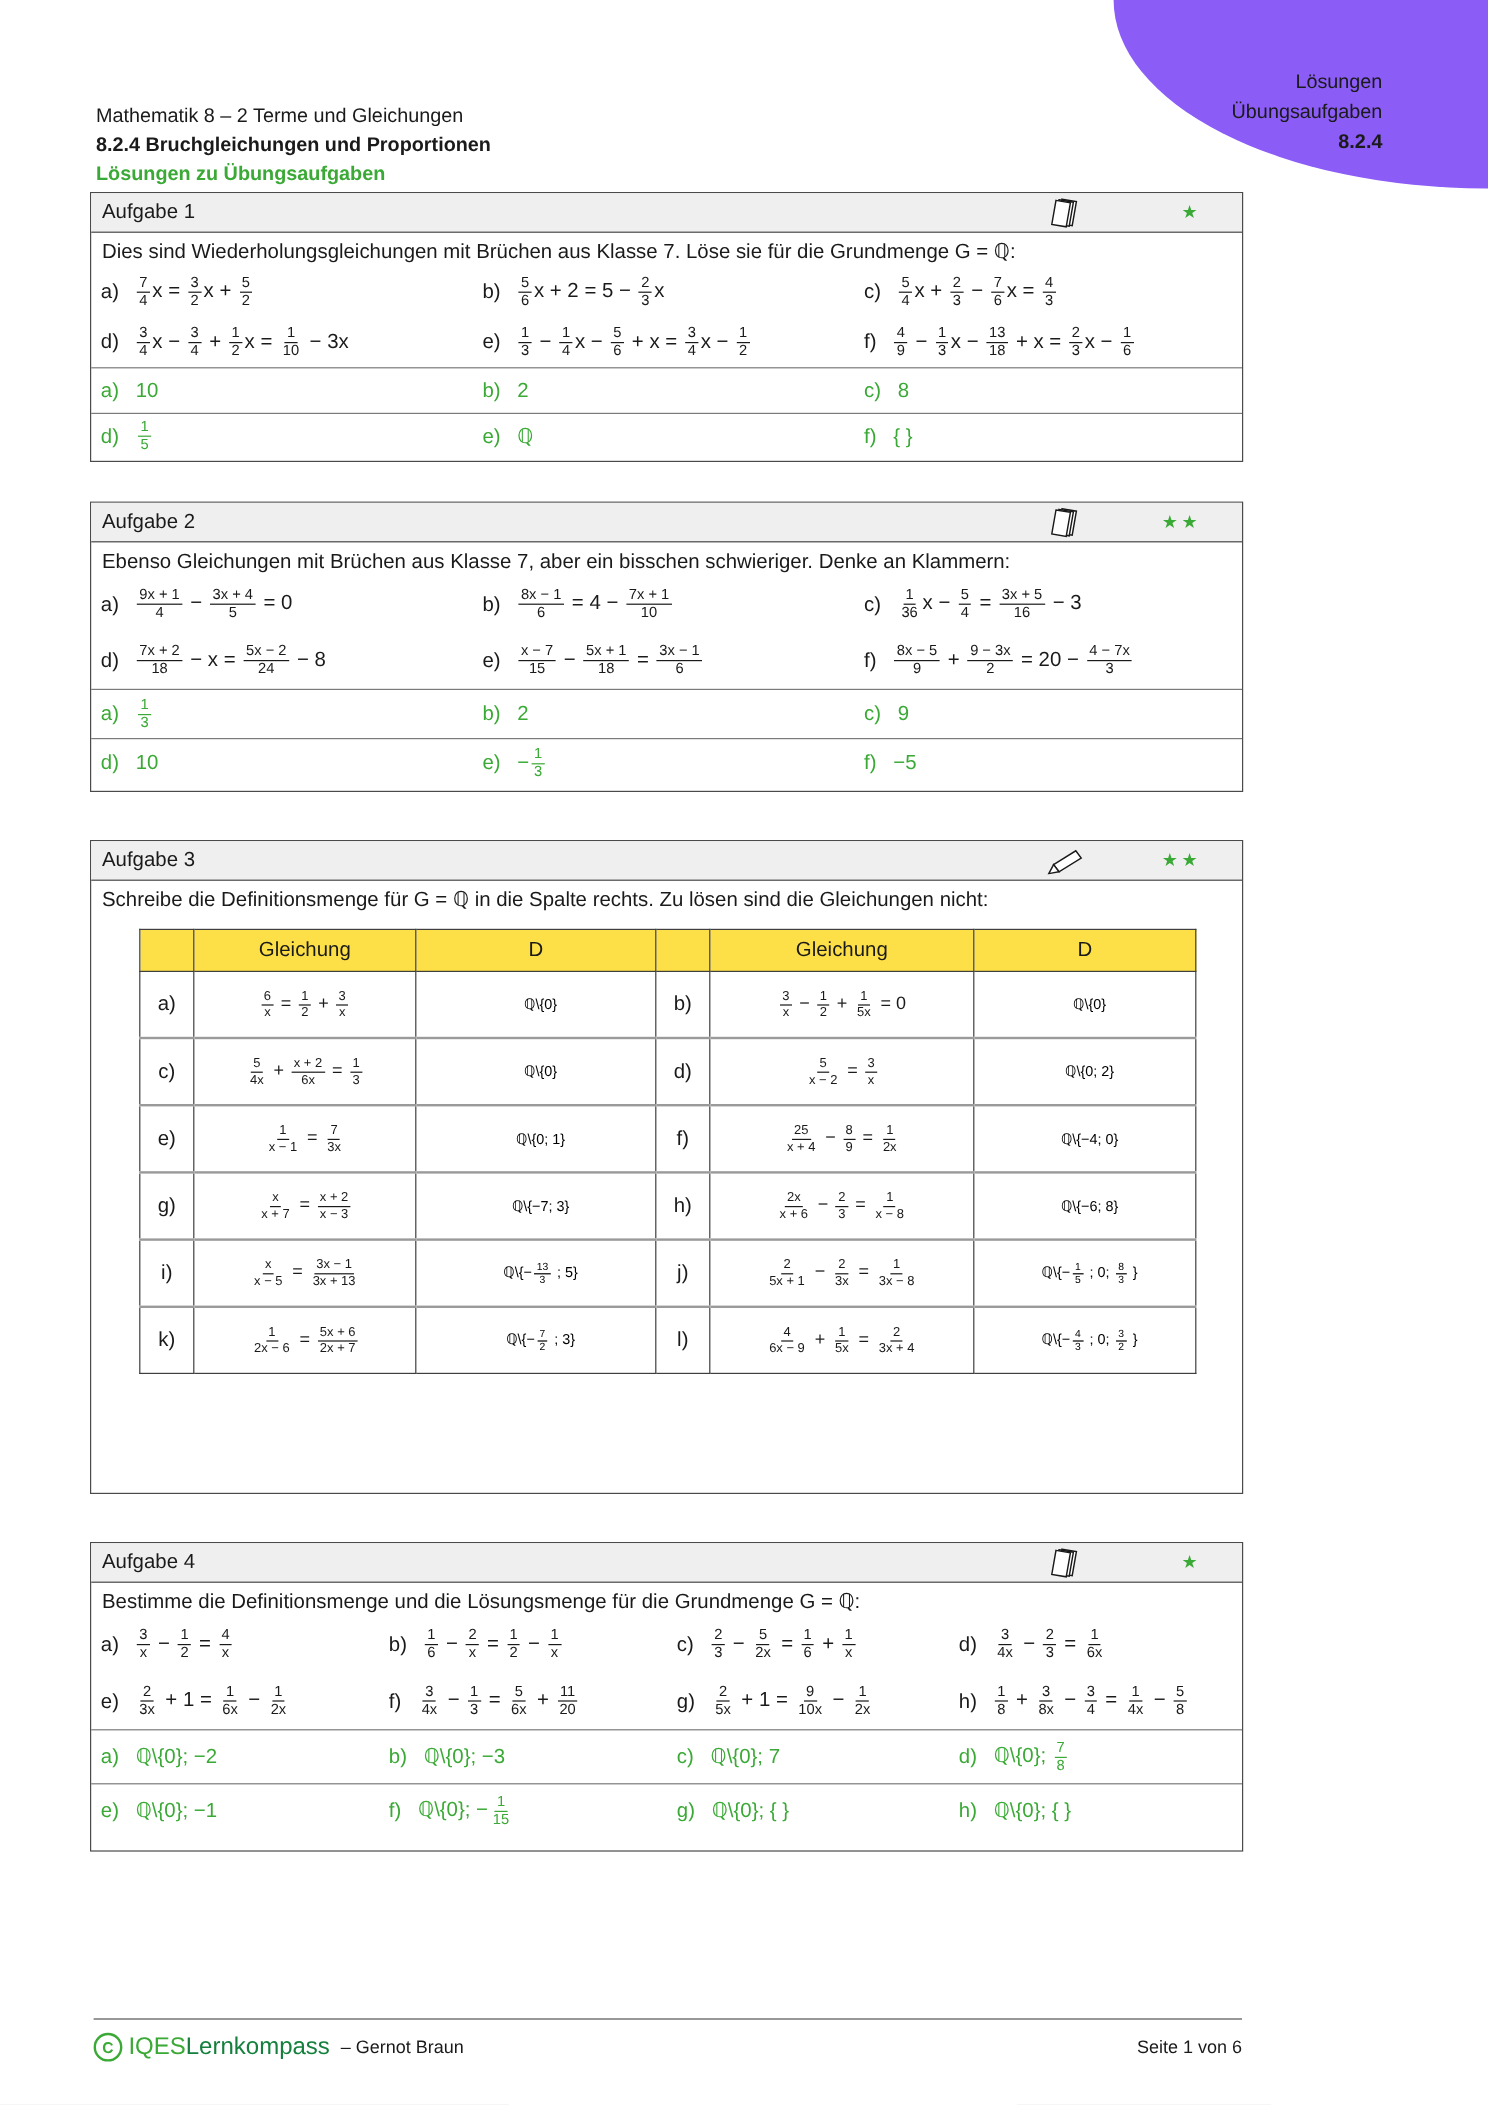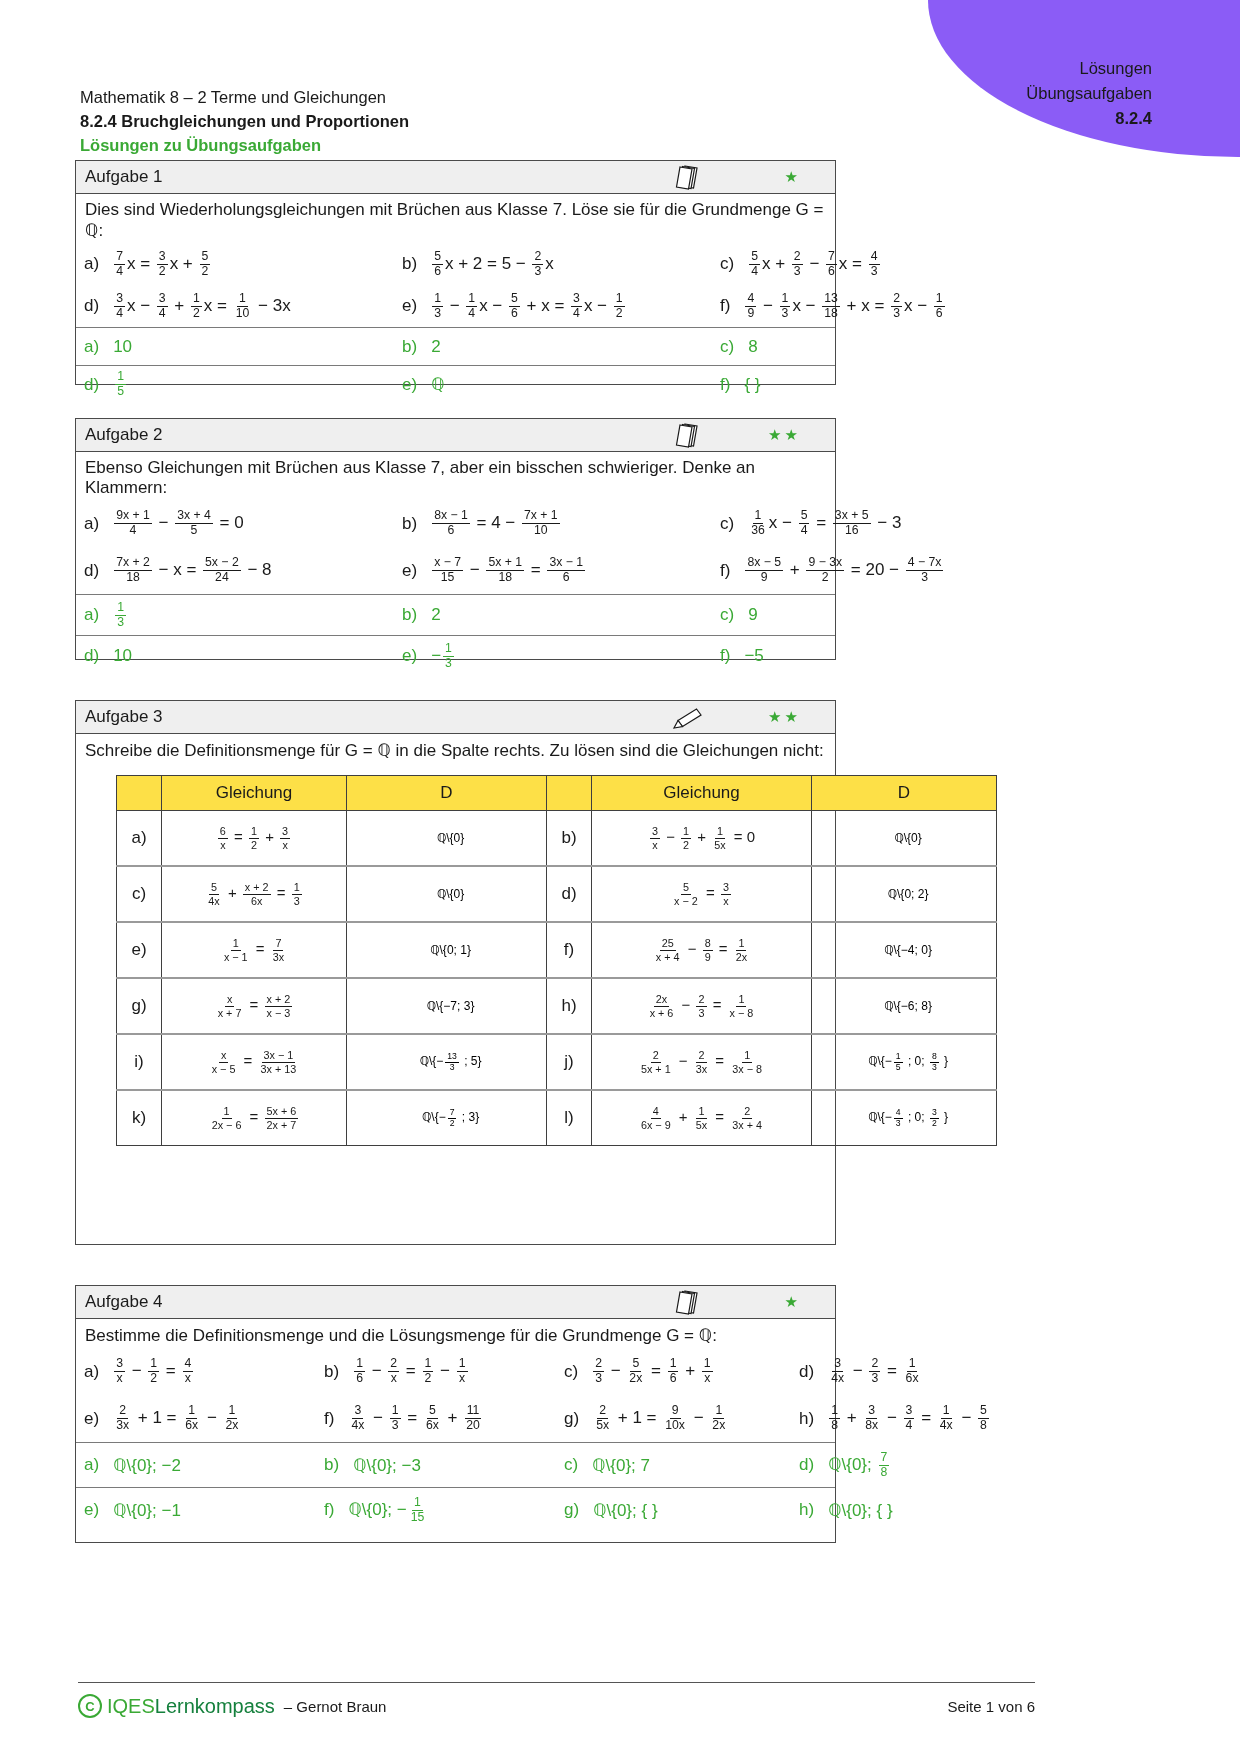--- a/index.html
+++ b/index.html
@@ -11,21 +11,21 @@
   .doc-header .l2{font-weight:bold;}
   .doc-header .l3{font-weight:bold;color:#3aa935;}
 
   
   .badge{position:absolute;top:0;right:0;width:312px;height:157px;background:#8b5cf6;
          border-bottom-left-radius:310px 157px;box-sizing:border-box;
          text-align:right;padding:56px 88px 0 0;font-size:16.5px;line-height:25px;z-index:1;}
   .badge .b3{font-weight:bold;}
 
   
-  .box{position:absolute;left:75px;width:761px;border:1.5px solid #4a4a4a;box-sizing:border-box;background:#fff;}
+  .box{position:absolute;left:75px;width:961px;border:1.5px solid #4a4a4a;box-sizing:border-box;background:#fff;}
   .box1{top:160px;height:225px}
   .box2{top:418px;height:242px}
   .box3{top:700px;height:545px}
   .box4{top:1285px;height:258px}
   .box-header{height:33px;background:#efefef;border-bottom:1.5px solid #4a4a4a;
               display:flex;align-items:center;padding:0 34px 0 9px;box-sizing:border-box;}
   .box-title{font-size:17px;}
   .hdr-right{margin-left:auto;display:flex;align-items:center;gap:54px;}
   .stars{color:#3aa935;font-size:15px;letter-spacing:3px;min-width:44px;text-align:right;white-space:nowrap;}
   .icon svg{display:block;}

